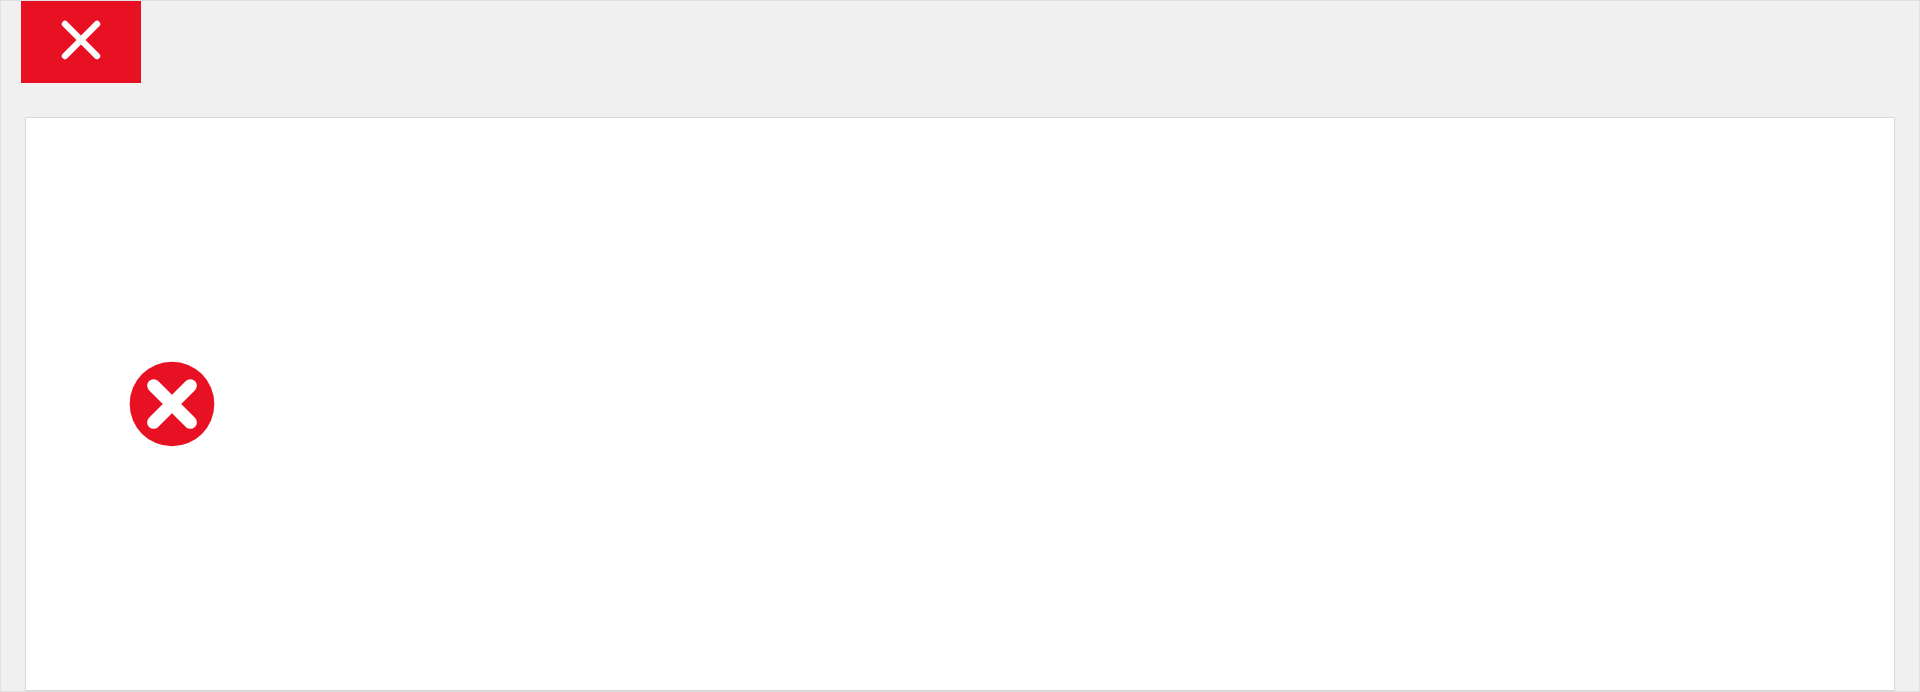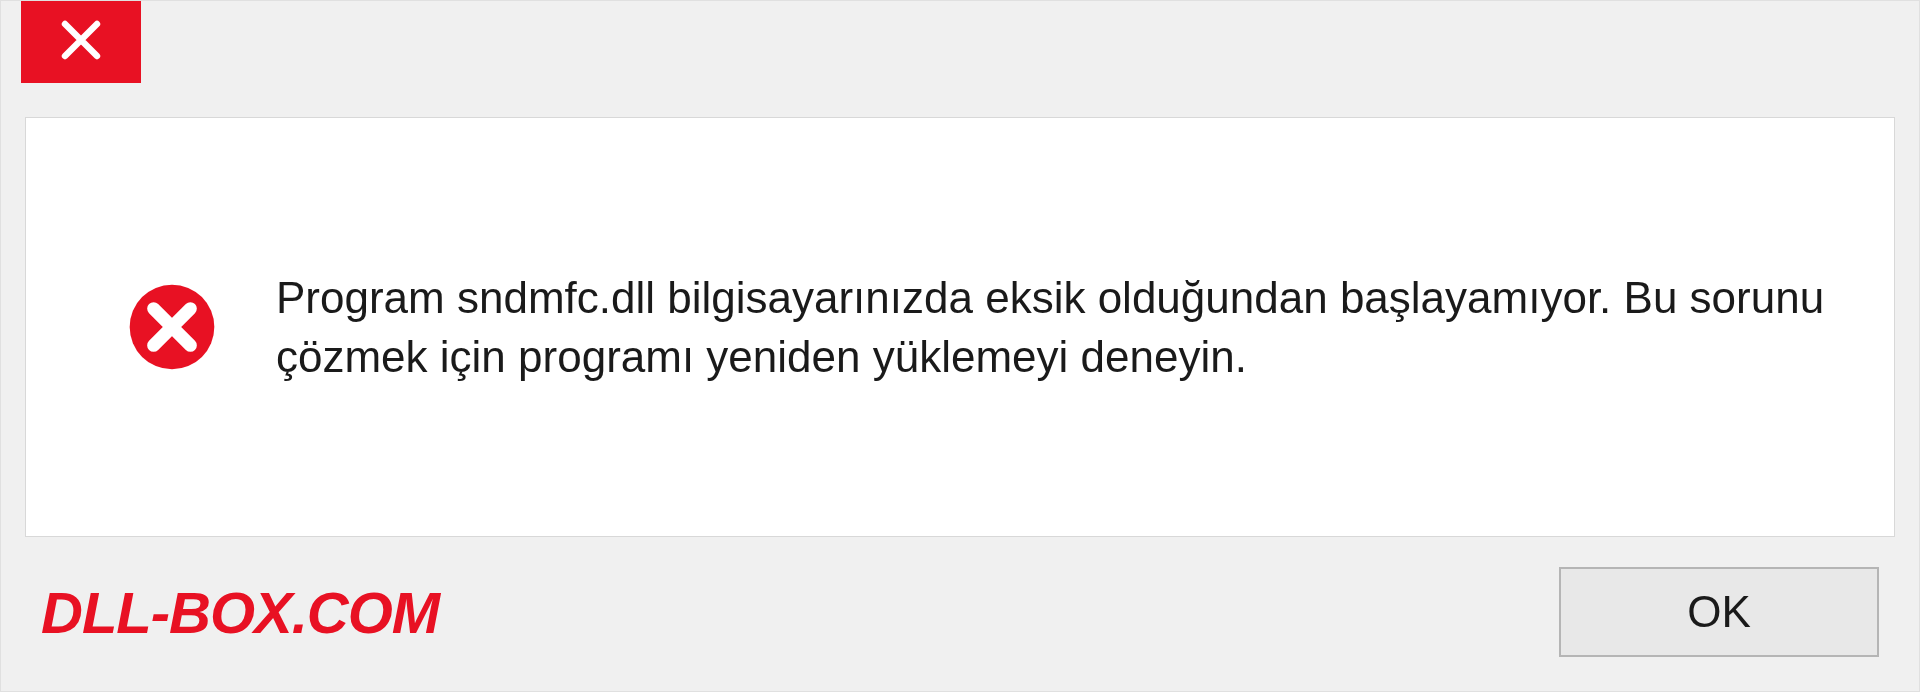--- a/index.html
+++ b/index.html
@@ -122,23 +122,16 @@
   </div>
 
   <div class="content-panel">
     <div class="error-icon">
       <svg viewBox="0 0 100 100">
         <circle cx="50" cy="50" r="46" fill="#e81123"></circle>
         <circle cx="50" cy="50" r="44" fill="none" stroke="#ffffff" stroke-width="0"></circle>
         <path d="M30 30 L70 70 M70 30 L30 70" stroke="#ffffff" stroke-width="14" stroke-linecap="round" fill="none"></path>
       </svg>
     </div>
-    <div class="message-text">Program sndmfc.dll bilgisayarınızda eksik olduğundan başlayamıyor. Bu sorunu çözmek için programı yeniden yüklemeyi deneyin.</div>
   </div>
 
-  <div class="footer-bar">
-    <div class="watermark">DLL-BOX.COM</div>
-    <button class="ok-button">
-      <span>OK</span>
-    </button>
-  </div>
 
 </div>
 
 </body></html>

